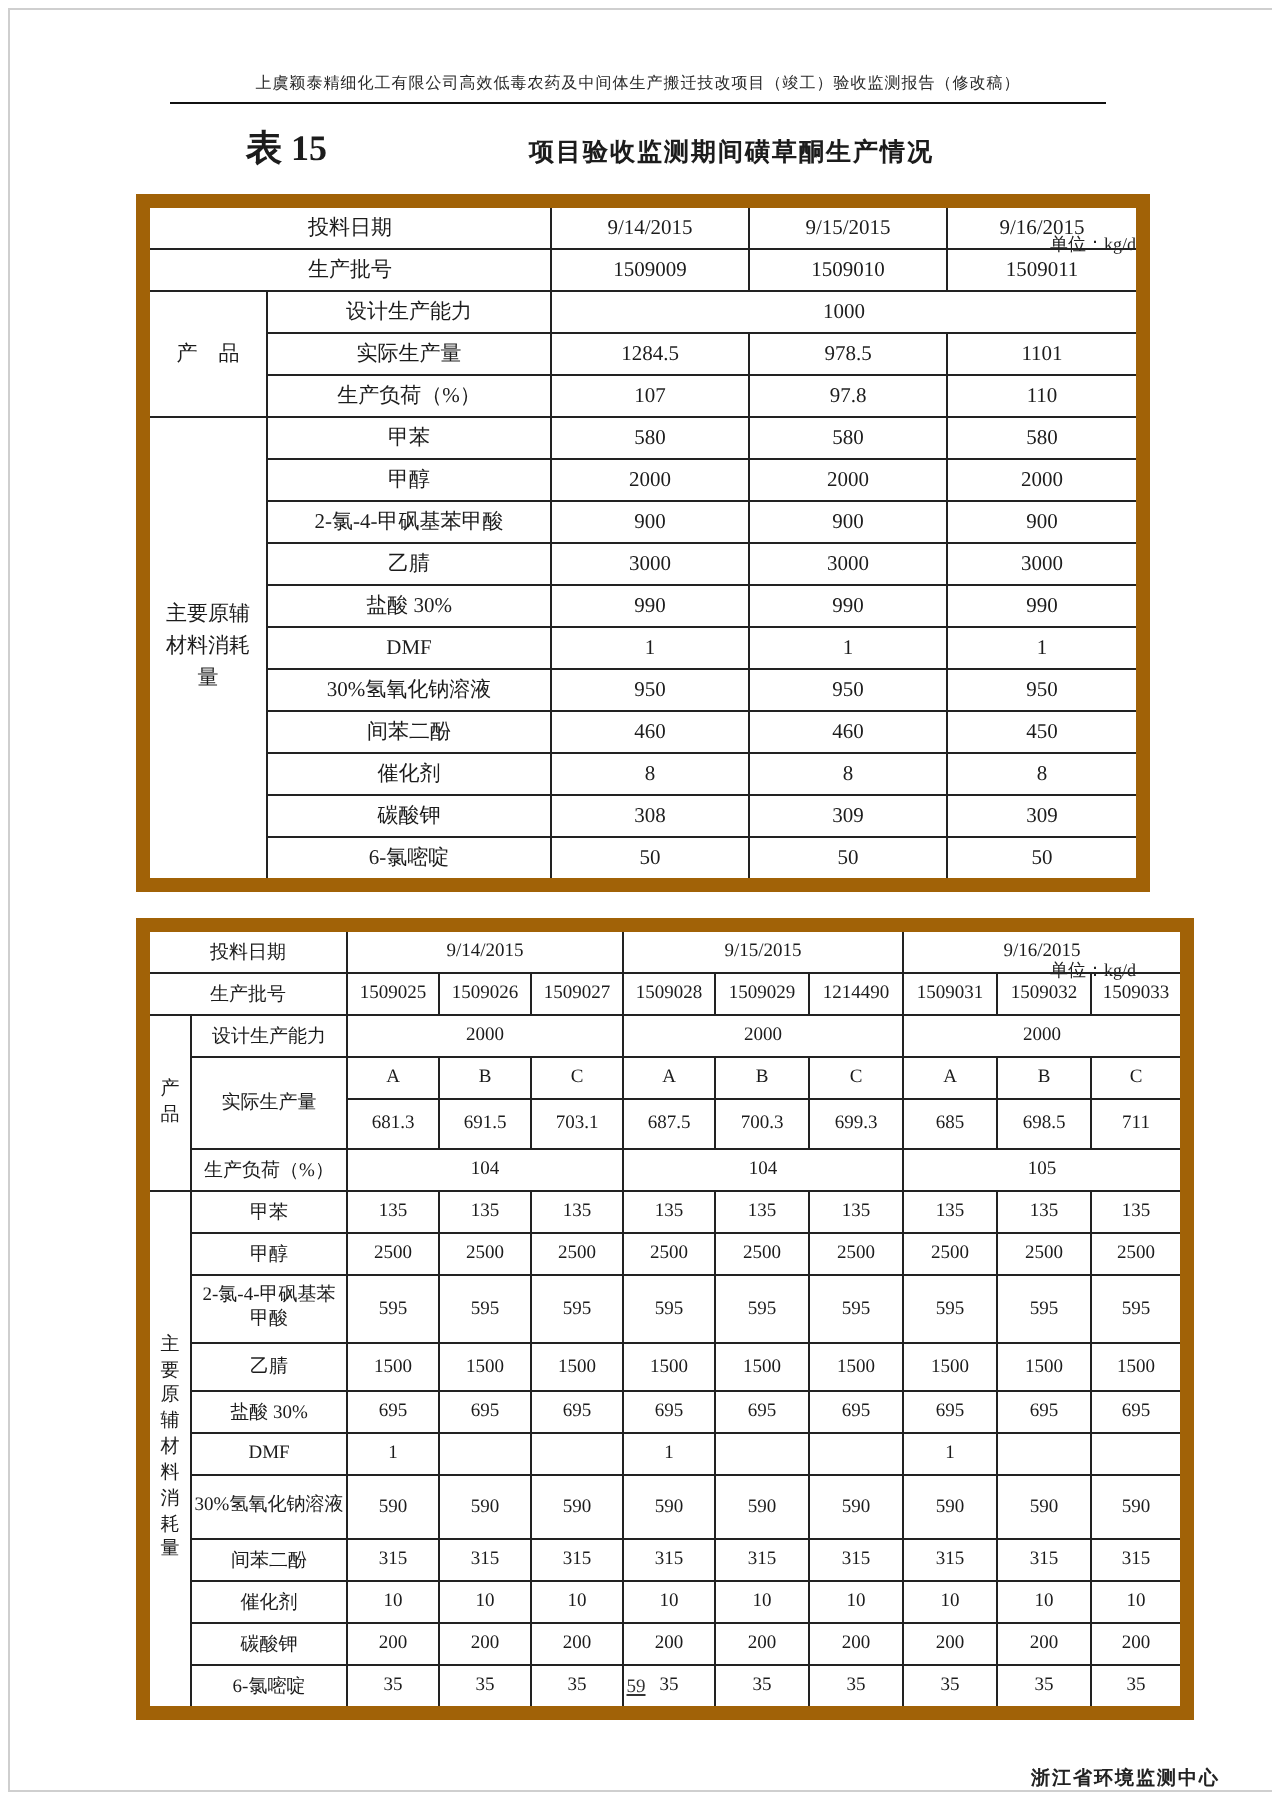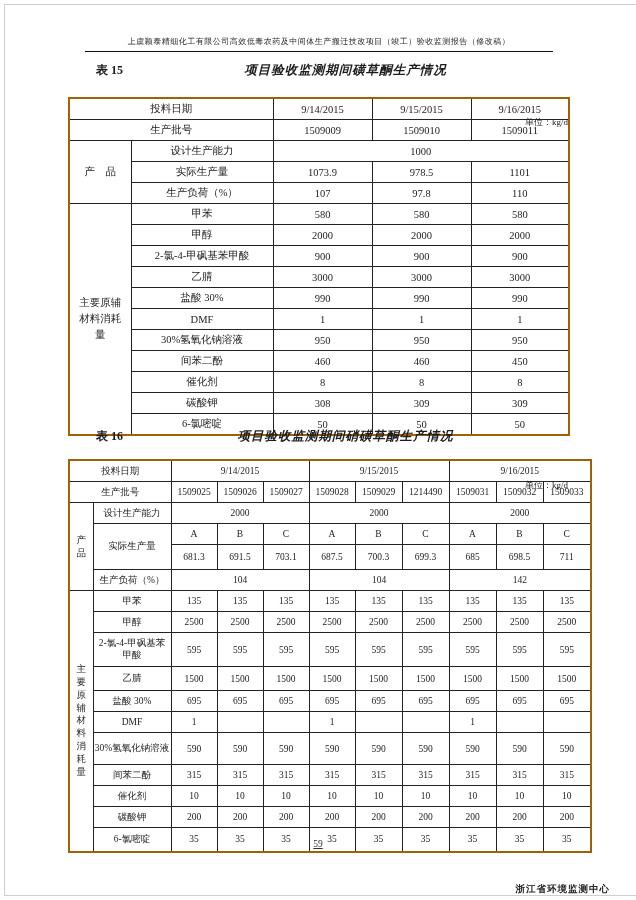--- a/index.html
+++ b/index.html
@@ -3,25 +3,25 @@
 <meta charset="utf-8">
 <style>
   html,body{margin:0;padding:0;background:#e8e8e8;}
   .page{position:relative;width:636px;height:900px;background:#ffffff;margin:0 auto;
         font-family:"Liberation Serif","DejaVu Serif",serif;color:#1c1c1c;overflow:hidden;padding-left:48px;}
   .frame{position:absolute;inset:4px;border:1px solid #cfcfcf;pointer-events:none;}
   .doc-header{position:absolute;top:36px;left:85px;width:468px;text-align:center;
               font-size:8px;letter-spacing:.5px;color:#2a2a2a;padding-bottom:4px;
               border-bottom:1.5px solid #111;white-space:nowrap;overflow:hidden;}
   .caption{position:absolute;left:68px;display:flex;align-items:baseline;font-weight:bold;}
-  .caption .cap-label{font-size:12px;margin-left:28px;}
-  .caption .cap-title{flex:1;text-align:center;font-size:12.5px;letter-spacing:1px;font-style:italic;}
+  .caption .cap-label{font-size:18px;margin-left:55px;}
+  .caption .cap-title{flex:1;text-align:center;font-size:12.5px;letter-spacing:1px;}
   .unitline{position:absolute;left:68px;text-align:right;font-size:9px;color:#222;margin-top:32px;}
   table.tbl{border-collapse:collapse;position:absolute;left:68px;table-layout:fixed;
-            border:2px solid #a16207;}
+            border:7px solid #a16207;}
   table.tbl td{border:1px solid #222;text-align:center;vertical-align:middle;
                padding:0 1px;overflow:hidden;}
   table.t15 td{font-size:10.5px;height:20px;}
   table.t16 td{font-size:9.5px;height:20px;}
   td.gs{border-left:1.6px solid #111;}
   td.vwrap div{width:4.6em;margin:0 auto;word-break:break-all;line-height:1.5;}
   td.vnarrow div{width:1.1em;margin:0 auto;word-break:break-all;line-height:1.35;text-align:center;}
   td.twoline{line-height:1.25;}
   .footer-page{position:absolute;top:839px;left:68px;width:500px;text-align:center;
                font-size:9.5px;color:#333;text-decoration:underline;}
@@ -62,21 +62,21 @@
       <td>1509010</td>
       <td>1509011</td>
     </tr>
     <tr>
       <td rowspan="3">产　品</td>
       <td>设计生产能力</td>
       <td colspan="3">1000</td>
     </tr>
     <tr>
       <td>实际生产量</td>
-      <td>1073.9</td>
+      <td>1284.5</td>
       <td>978.5</td>
       <td>1101</td>
     </tr>
     <tr>
       <td>生产负荷（%）</td>
       <td>107</td>
       <td>97.8</td>
       <td>110</td>
     </tr>
     <tr>
@@ -144,24 +144,20 @@
     </tr>
     <tr>
       <td>6-氯嘧啶</td>
       <td>50</td>
       <td>50</td>
       <td>50</td>
     </tr>
   </tbody>
     </table>
 
-  <div class="caption" style="top:428px;width:500px;">
-    <span class="cap-label">表 16</span>
-    <span class="cap-title">项目验收监测期间硝磺草酮生产情况</span>
-  </div>
   <div class="unitline" style="top:447px;width:500px;">单位：kg/d</div>
 
   <table class="tbl t16" style="top:459px;width:522px;">
     <colgroup>
       <col style="width:24px">
         <col style="width:78px">
       <col style="width:46px">
         <col style="width:46px">
         <col style="width:46px">
       <col style="width:46px">
@@ -219,21 +215,21 @@
       <td>700.3</td>
       <td>699.3</td>
       <td class="gs">685</td>
       <td>698.5</td>
       <td>711</td>
     </tr>
     <tr>
       <td>生产负荷（%）</td>
       <td colspan="3">104</td>
       <td colspan="3" class="gs">104</td>
-      <td colspan="3" class="gs">142</td>
+      <td colspan="3" class="gs">105</td>
     </tr>
     <tr>
       <td rowspan="11" class="vnarrow">
         <div>主要原辅材料消耗量</div>
       </td>
       <td>甲苯</td>
       <td>135</td>
       <td>135</td>
       <td>135</td>
       <td class="gs">135</td>

